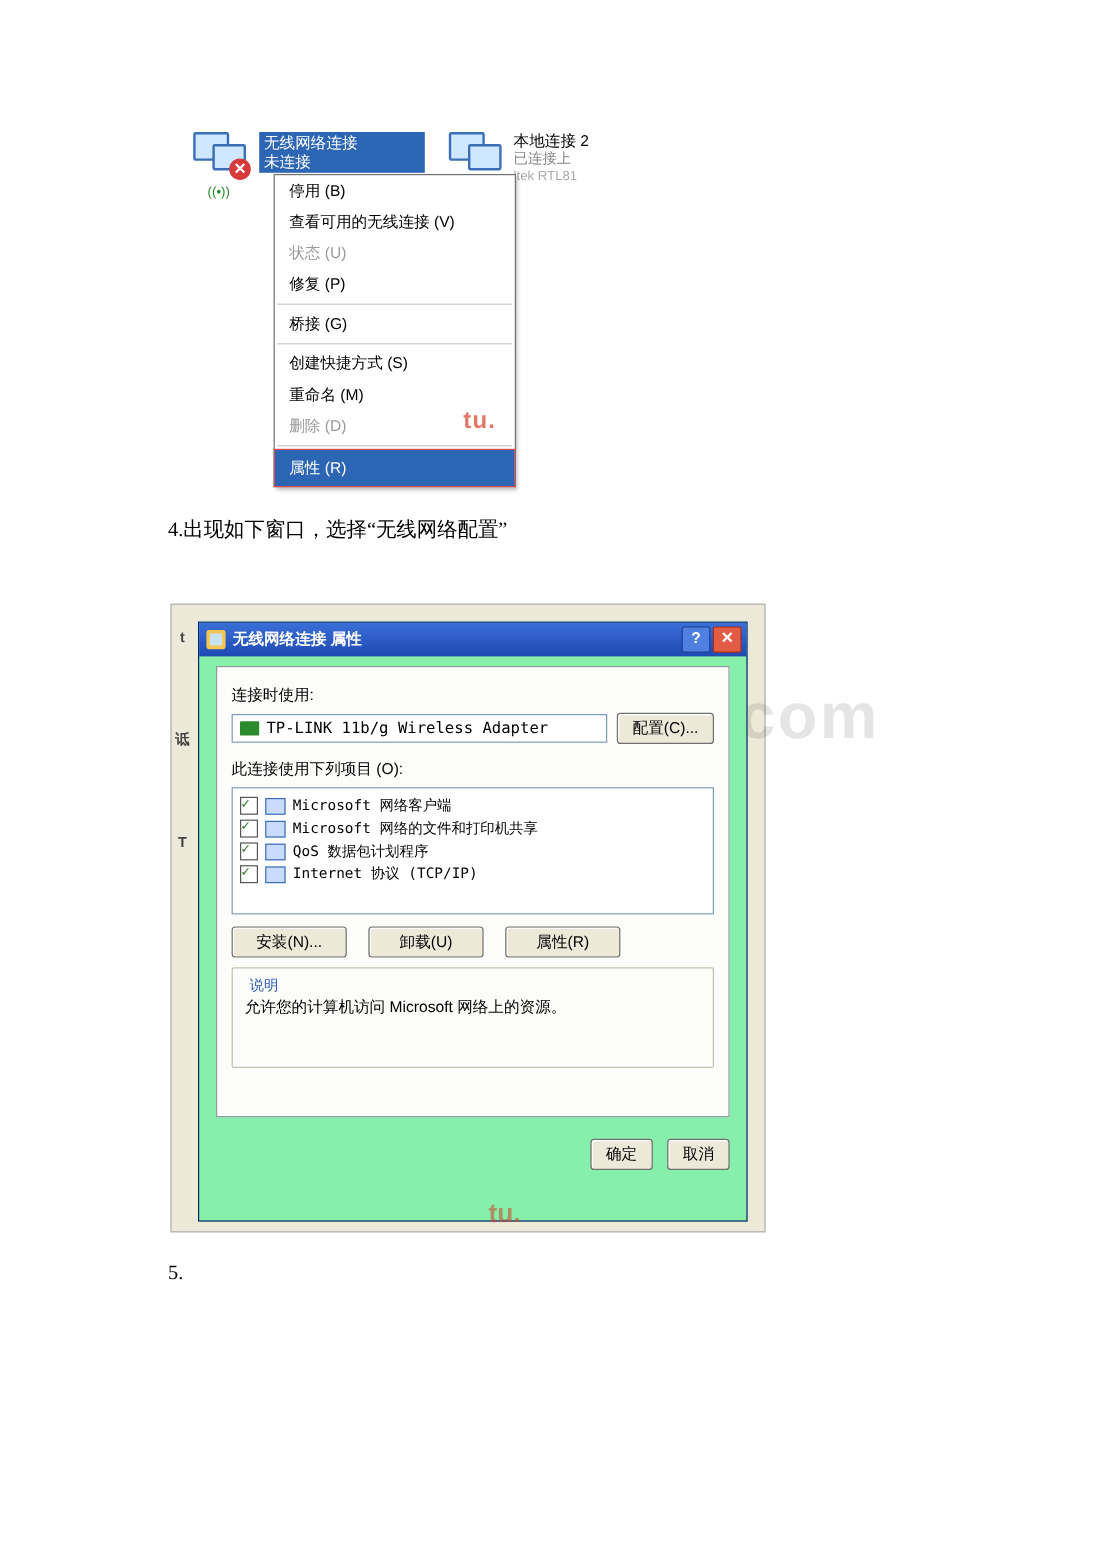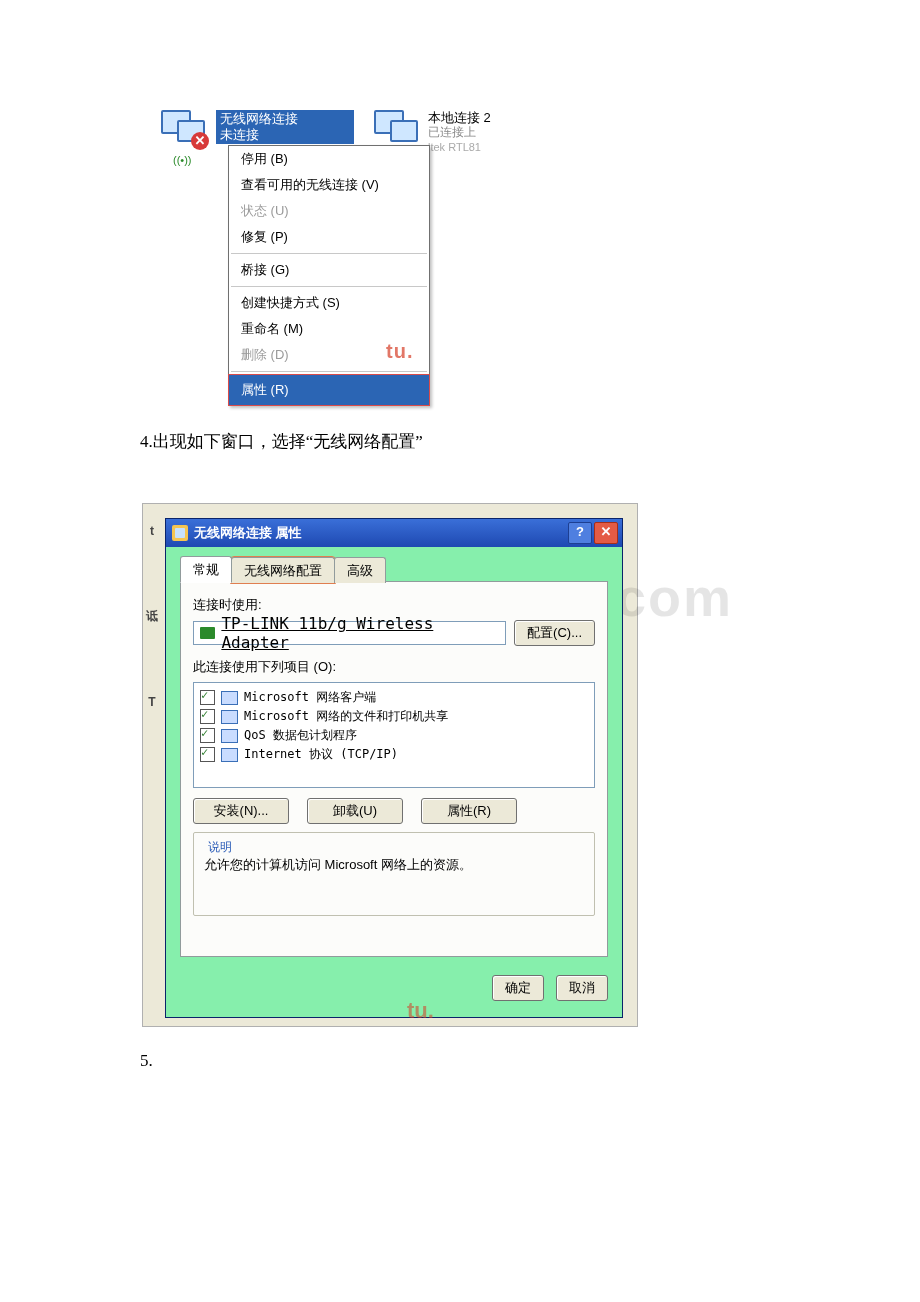--- a/index.html
+++ b/index.html
@@ -184,21 +184,21 @@
     padding: 10px 12px 12px 12px;
     height: 376px;
     box-sizing: border-box;
   }
   .lbl { margin: 4px 0 6px 0; }
   .adapter-row { display:flex; align-items:center; gap:8px; margin-bottom:12px;}
   .adapter-box {
     flex: 1;
     background:#fff; border:1px solid #7f9db9;
     height: 22px; display:flex; align-items:center; padding:0 6px;
-    font-family: "MS Sans Serif","SimSun",monospace; font-size:16px;text-decoration:underline;
+    font-family: "MS Sans Serif","SimSun",monospace; font-size:13px;
   }
   .adapter-box .nic-icon {
     width:16px;height:12px;background:#2b8a2b;margin-right:6px;border-radius:1px;
   }
   .btn {
     background: #ece9d8;
     border: 1px solid #707070;
     border-radius: 3px;
     padding: 3px 12px;
     font-size: 13px;
@@ -304,25 +304,20 @@
     <div class="dlg">
       <div class="titlebar">
         <span class="t-icon"></span>
         <span>无线网络连接 属性</span>
         <span class="spacer"></span>
         <span class="winbtn">?</span>
         <span class="winbtn close">✕</span>
       </div>
 
       <div class="dlg-body">
-        <div class="tabs">
-          <div class="tab active">常规</div>
-          <div class="tab hl">无线网络配置</div>
-          <div class="tab">高级</div>
-        </div>
 
         <div class="tabpanel">
           <div class="lbl">连接时使用:</div>
 
           <div class="adapter-row">
             <div class="adapter-box">
               <span class="nic-icon"></span>
               <span>TP-LINK 11b/g Wireless Adapter</span>
             </div>
             <button class="btn">配置(C)...</button>

